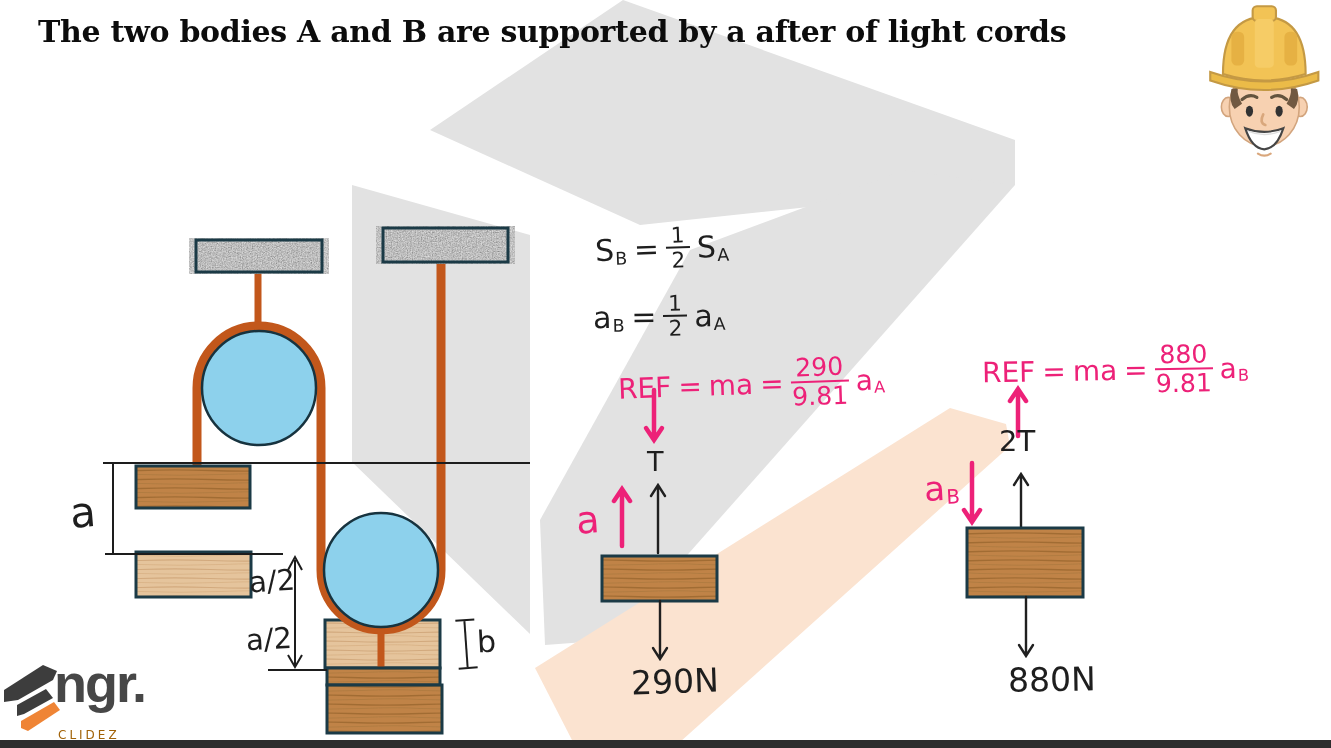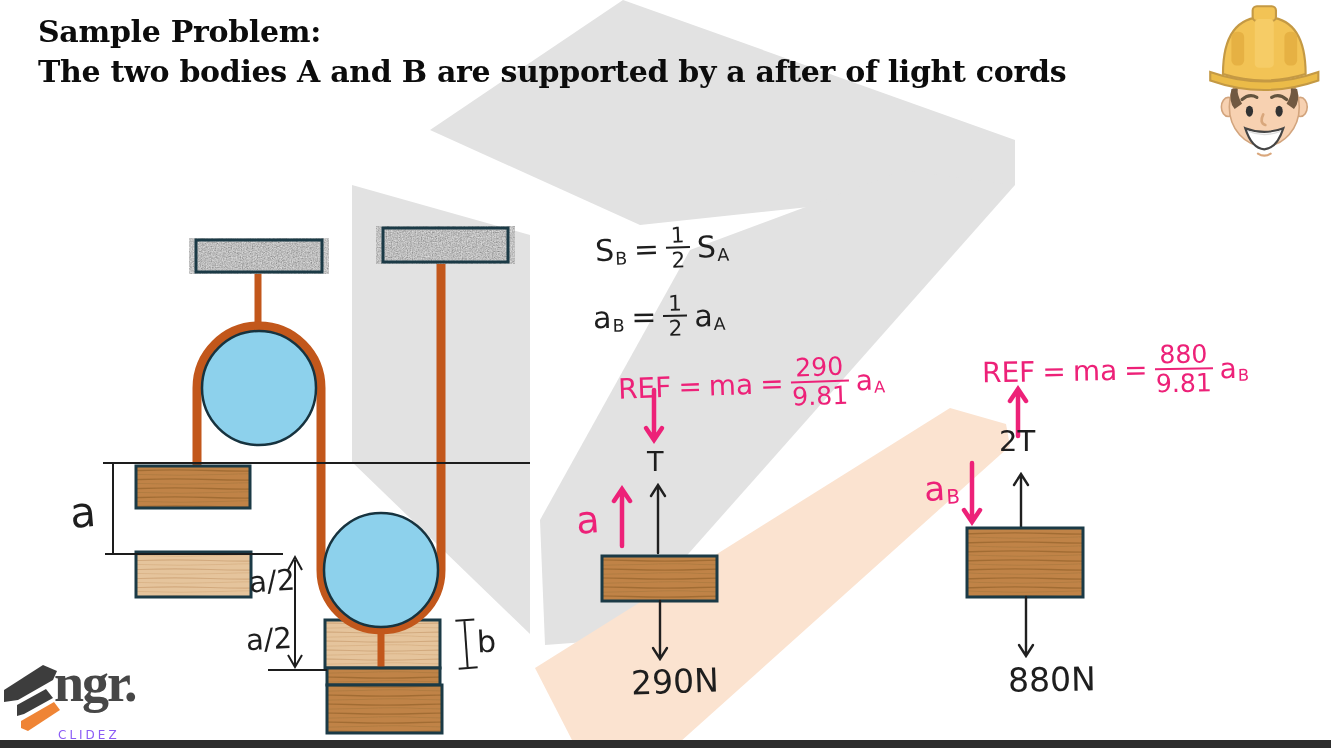--- a/index.html
+++ b/index.html
@@ -28,24 +28,24 @@
   .txt{position:absolute;z-index:3;}
   .header{left:38px;top:12px;color:#0c0c0c;font-family:"DejaVu Serif",serif;
           font-weight:bold;font-size:30px;line-height:40px;letter-spacing:-.3px;white-space:nowrap;}
   .hand{position:absolute;z-index:3;font-family:"DejaVu Sans",sans-serif;color:var(--ink);white-space:nowrap;}
   .pink-t{color:var(--pink);}
   .eq{display:flex;align-items:center;gap:7px;font-size:30px;}
   .frac{display:inline-flex;flex-direction:column;align-items:center;line-height:1.08;}
   .frac .num{border-bottom:2.5px solid currentColor;padding:0 5px;}
   .frac-sm{font-size:.72em;}
   .sb{font-size:.58em;position:relative;top:.22em;margin-left:1px;}
-  .logo-text{left:54px;top:652px;font-family:Liberation Serif, serif;font-weight:700;
+  .logo-text{left:54px;top:652px;font-family:Liberation Sans, sans-serif;font-weight:700;
              font-size:54px;color:#474747;letter-spacing:-2px;}
   .logo-sub{left:58px;top:728px;font-family:"DejaVu Sans",sans-serif;font-size:12px;
-            color:#8b5cf6;letter-spacing:3px;}
+            color:#a16207;letter-spacing:3px;}
   .bottom-bar{position:absolute;left:0;top:740px;width:1331px;height:8px;background:#2d2d2d;z-index:4;}
 </style>
 </head>
 <body>
 
 <div class="page">
 
   <svg id="gfx" width="1331" height="748" viewBox="0 0 1331 748">
     <defs>
       <filter id="granite" x="-5%" y="-5%" width="110%" height="110%">
@@ -156,21 +156,20 @@
       <ellipse cx="41" cy="103" rx="3.4" ry="5.2" fill="#282828"></ellipse>
       <ellipse cx="69" cy="103" rx="3.4" ry="5.2" fill="#282828"></ellipse>
       <path d="M54 106 q-4 8 2 10" stroke="#d8a376" stroke-width="2.5" fill="none" stroke-linecap="round"></path>
       <path d="M37 119 Q55 126 73 119 Q67 138 55 139 Q43 138 37 119 Z" fill="#ffffff" stroke="#3c3c3c" stroke-width="2"></path>
       <path d="M40 122 Q55 128 70 122" stroke="#dddddd" stroke-width="1.2" fill="none"></path>
       <path d="M49 143 q6 4 12 0" stroke="#d8a376" stroke-width="2" fill="none" stroke-linecap="round"></path>
     </g>
   </svg>
 
   <div class="txt header">
-    <div>Sample Problem:</div>
     <div>The two bodies A and B are supported by a after of light cords</div>
   </div>
 
   <div class="hand eq" style="left:595px;top:224px;transform:rotate(-2deg);">
     <span><span>S</span><span class="sb">B</span></span>
     <span>=</span>
     <span class="frac frac-sm">
         <span class="num">1</span>
         <span>2</span>
       </span>

